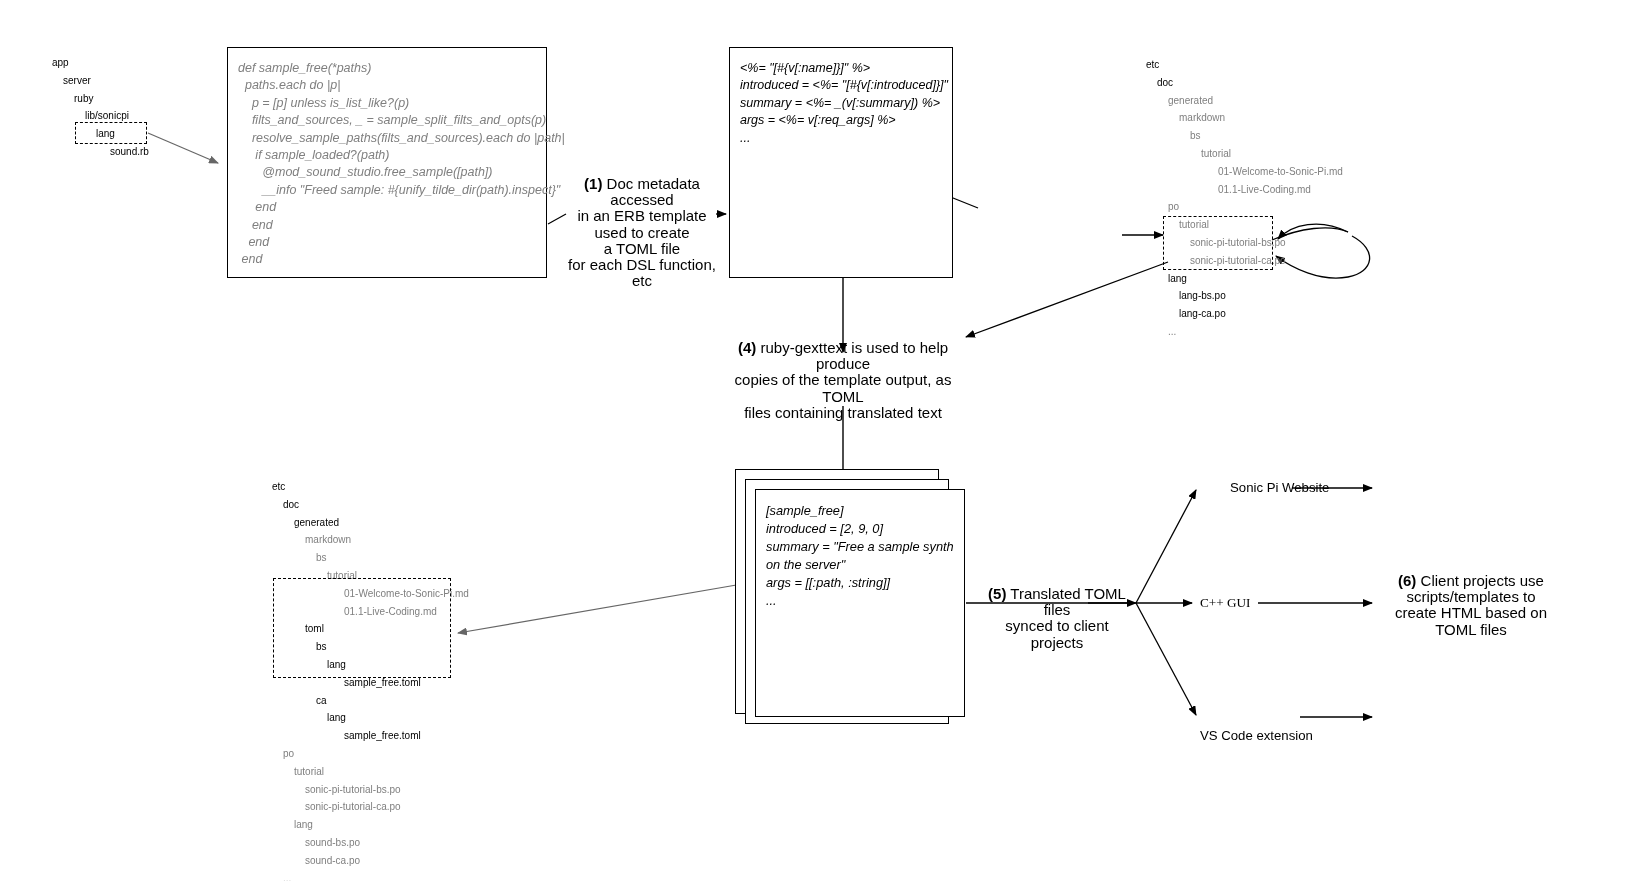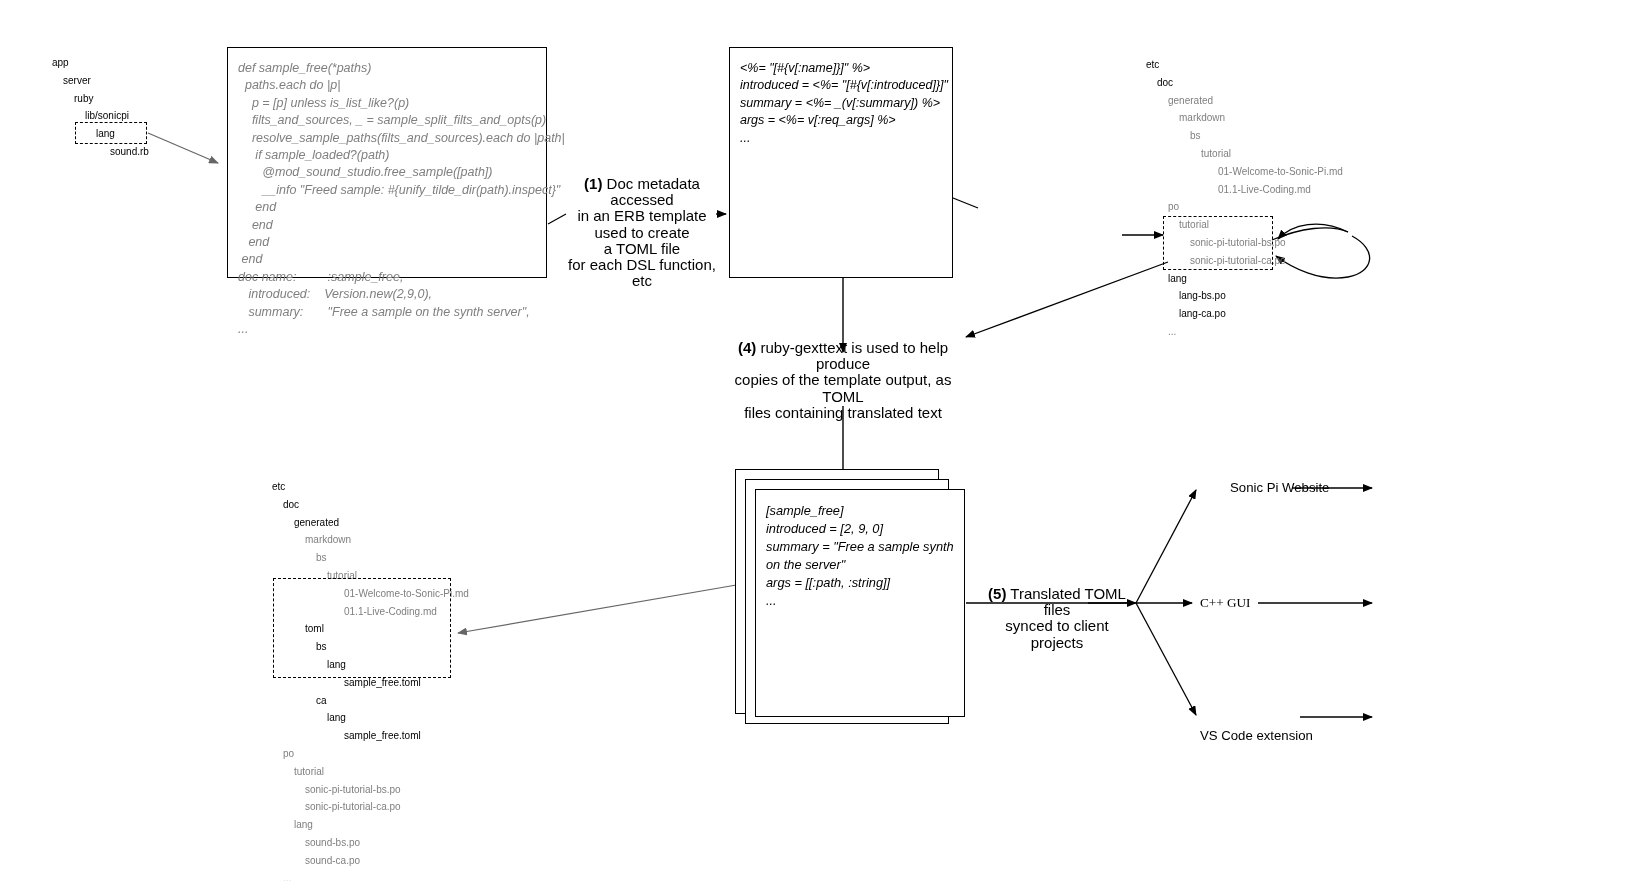--- a/index.html
+++ b/index.html
@@ -150,24 +150,20 @@
 <span>    p = [p] unless is_list_like?(p)</span>
 <span>    filts_and_sources, _ = sample_split_filts_and_opts(p)</span>
 <span>    resolve_sample_paths(filts_and_sources).each do |path|</span>
 <span>     if sample_loaded?(path)</span>
 <span>       @mod_sound_studio.free_sample([path])</span>
 <span>       __info "Freed sample: #{unify_tilde_dir(path).inspect}"</span>
 <span>     end</span>
 <span>    end</span>
 <span>   end</span>
 <span> end</span></div>
-    <div class="code" style="padding-top:0;"><span>doc name:         :sample_free,</span>
-<span>   introduced:    Version.new(2,9,0),</span>
-<span>   summary:       "Free a sample on the synth server",</span>
-<span>...</span></div>
   </div>
 
   <div class="abs box" style="left:729px; top:47px; width:224px; height:231px;">
     <div class="erb"><span>&lt;%= "[#{v[:name]}]" %&gt;</span>
 <span>introduced = &lt;%= "[#{v[:introduced]}]"</span>
 <span>summary = &lt;%= _(v[:summary]) %&gt;</span>
 <span>args = &lt;%= v[:req_args] %&gt;</span>
 <span>...</span></div>
   </div>
 
@@ -248,18 +244,22 @@
 
 
 
   <div class="abs caption" style="left:717px; top:340px; width:252px;"><b>(4)</b> <span>ruby-gexttext is used to help produce
 copies of the template output, as TOML
 files containing translated text</span></div>
 
   <div class="abs caption" style="left:984px; top:586px; width:146px;"><b>(5)</b> <span>Translated TOML files
 synced to client projects</span></div>
 
+  <div class="abs caption" style="left:1386px; top:573px; width:170px;"><b>(6)</b> <span>Client projects use
+scripts/templates to
+create HTML based on
+TOML files</span></div>
 
   <div class="abs endpoint" style="left:1200px; top:480px;margin-left:30px;">Sonic Pi Website</div>
   <div class="abs endpoint" style="left:1200px; top:595px;font-family:Liberation Serif, serif;">C++ GUI</div>
   <div class="abs endpoint" style="left:1200px; top:728px;">VS Code extension</div>
 
 </div>
 
 </body></html>

